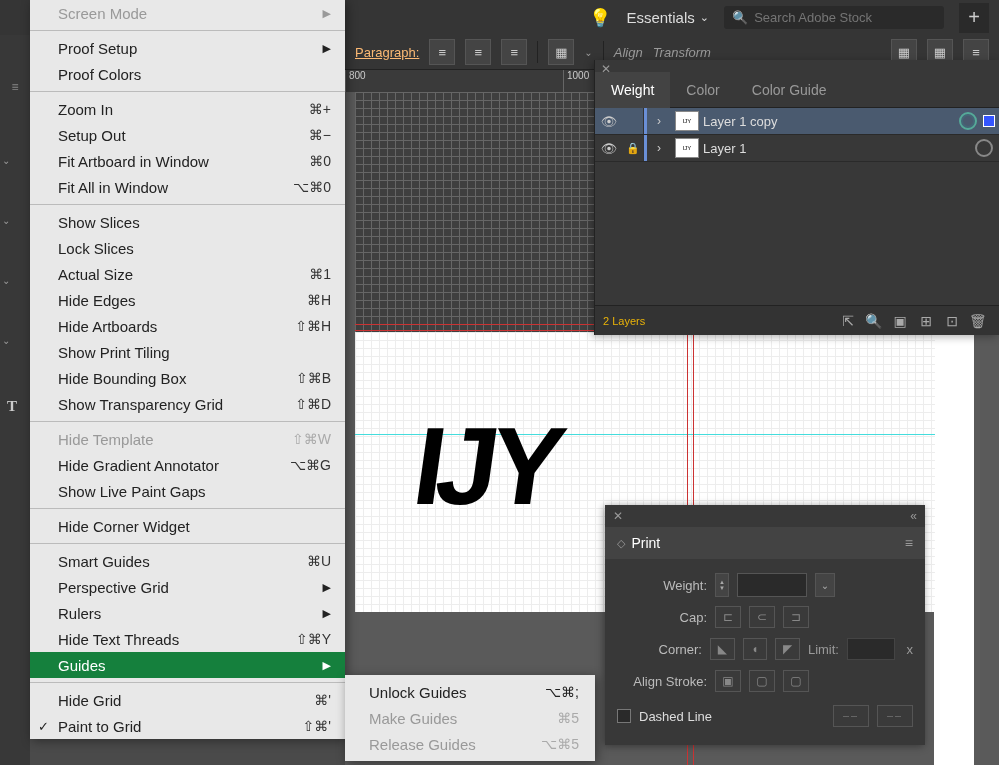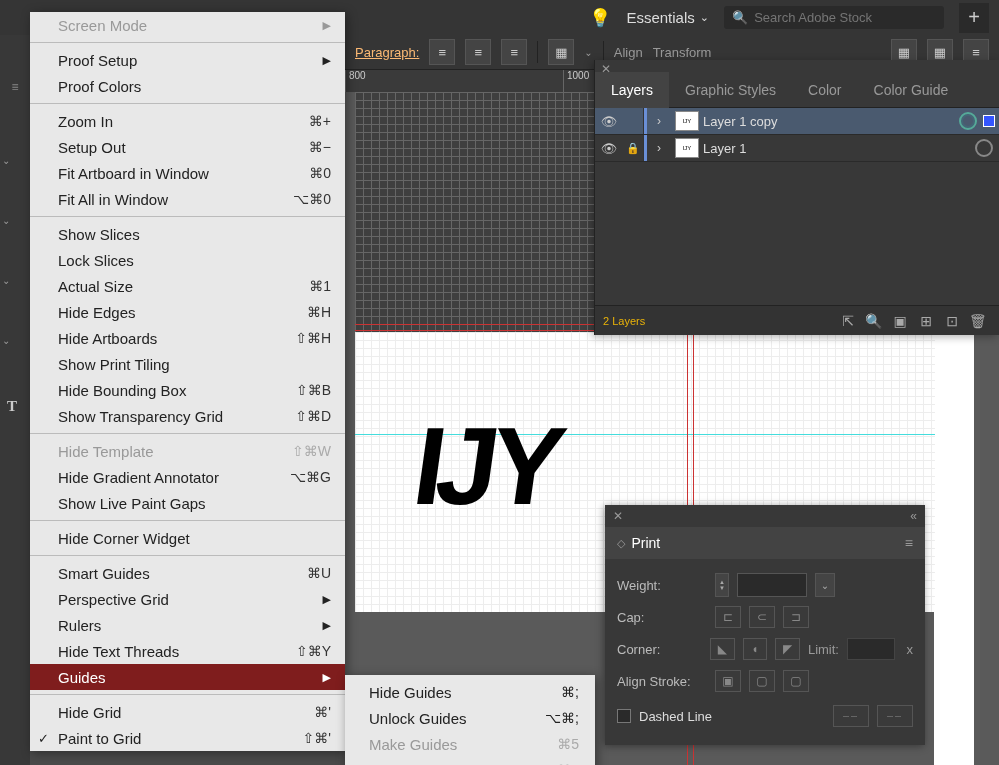--- a/index.html
+++ b/index.html
@@ -13,21 +13,21 @@
     .search-box { background: #2a2a2a; border-radius: 3px; padding: 4px 8px; display: flex; align-items: center; gap: 6px; width: 220px; }
     .search-box .mag { color: #888; font-size: 13px; }
     .search-box input { background: transparent; border: none; color: #888; font-size: 13px; width: 100%; outline: none; }
     .plus-box { width: 30px; height: 30px; background: #2a2a2a; display: flex; align-items: center; justify-content: center; color: #ccc; font-size: 20px; }
 
     
     .optbar { position: absolute; top: 35px; left: 345px; right: 0; height: 35px; background: #353535; display: flex; align-items: center; gap: 10px; padding: 0 10px; border-bottom: 1px solid #222; }
     .optlabel { color: #fdba74; font-size: 13px; text-decoration: underline; }
     .icon-btn { width: 26px; height: 26px; background: #444; border: 1px solid #555; display: flex; align-items: center; justify-content: center; color: #ccc; font-size: 13px; }
     .optbar .sep { width: 1px; height: 22px; background: #222; }
-    .opttext { color: #999; font-size: 13px; }
+    .opttext { color: #999; font-size: 13px; font-style: italic; }
 
     
     .leftstrip { position: absolute; left: 0; top: 0; width: 30px; height: 100%; background: #383838; }
     .leftstrip .collapse { width: 20px; height: 20px; margin: 80px 5px; color: #888; font-size: 12px; text-align: center; }
     .leftchev { position: absolute; left: 2px; width: 14px; height: 14px; color: #999; font-size: 10px; }
     .lc1 { top: 155px; } .lc2 { top: 215px; } .lc3 { top: 275px; } .lc4 { top: 335px; }
     .left-t { position: absolute; left: 7px; top: 398px; color: #ccc; font-size: 15px; font-weight: bold; font-family: serif; }
 
     
     .ruler-h { position: absolute; top: 70px; left: 345px; right: 0; height: 22px; background: #3a3a3a; display: flex; font-size: 10px; color: #ccc; }
@@ -38,27 +38,27 @@
     .artboard { position: absolute; left: 10px; top: 240px; width: 580px; height: 280px; background: #fff; }
     .gridbg { position: absolute; inset: 0; background-image: linear-gradient(#ccc 1px, transparent 1px), linear-gradient(90deg, #ccc 1px, transparent 1px); background-size: 8px 8px; opacity: 0.35; }
     .darkgrid { position: absolute; top: 0; left: 10px; width: 580px; height: 240px; background: #3f3f3f; background-image: linear-gradient(#666 1px, transparent 1px), linear-gradient(90deg, #666 1px, transparent 1px); background-size: 8px 8px; }
     .redline-h { position: absolute; left: 10px; width: 580px; height: 1px; background: #c33; }
     .cyanline-h { position: absolute; left: 10px; width: 580px; height: 1px; background: #4dd; }
     .redline-v { position: absolute; top: 0; bottom: 0; width: 1px; background: #c33; }
     .artwork { position: absolute; left: 70px; top: 330px; font-size: 110px; font-weight: 900; font-family: Arial Black, sans-serif; color: #000; letter-spacing: -8px; transform: skewX(-8deg); line-height: 0.8; }
     .side-art { position: absolute; right: 25px; top: 0; width: 40px; bottom: 0; background: #fff; }
 
     
-    .viewmenu { position: absolute; left: 30px; top: 12px; width: 315px; background: #e8e8e8; box-shadow: 2px 2px 10px rgba(0,0,0,.4); }
+    .viewmenu { position: absolute; left: 30px; top: 0; width: 315px; background: #e8e8e8; box-shadow: 2px 2px 10px rgba(0,0,0,.4); }
     .vmitem { display: flex; align-items: center; height: 26px; padding: 0 22px 0 28px; font-size: 15px; color: #222; position: relative; }
     .vmitem.disabled { color: #999; }
     .vmitem .arrow { position: absolute; right: 14px; font-size: 11px; }
     .vmitem .sc { position: absolute; right: 14px; font-size: 14px; color: #333; }
     .vmitem.disabled .sc { color: #aaa; }
-    .vmitem.highlight { background: #7f1d1d; color: #fff; }
+    .vmitem.highlight { background: #15803d; color: #fff; }
     .vmitem.highlight .arrow { color: #fff; }
     .vmitem .check { position: absolute; left: 8px; font-size: 13px; }
     .vmsep { height: 1px; background: #bbb; margin: 4px 0; }
 
     
     .submenu { position: absolute; left: 345px; top: 675px; width: 250px; background: #e8e8e8; box-shadow: 2px 2px 10px rgba(0,0,0,.4); padding: 4px 0; }
     .smitem { display: flex; align-items: center; height: 26px; padding: 0 22px 0 24px; font-size: 15px; color: #222; position: relative; }
     .smitem.disabled { color: #999; }
     .smitem .sc { position: absolute; right: 16px; font-size: 14px; }
     .smitem.disabled .sc { color: #aaa; }
@@ -88,21 +88,21 @@
     
     .stroke-panel { position: absolute; left: 605px; top: 505px; width: 320px; background: #383838; box-shadow: -1px 1px 8px rgba(0,0,0,.4); }
     .sp-head { height: 22px; display: flex; align-items: center; padding: 0 8px; }
     .sp-head .x { color: #999; font-size: 12px; }
     .sp-head .cc { color: #999; font-size: 12px; margin-left: auto; }
     .sp-title { height: 32px; display: flex; align-items: center; padding: 0 12px; color: #fff; font-size: 14px; background: #434343; }
     .sp-title .menu { margin-left: auto; color: #999; font-size: 14px; }
     .sp-title .chev { color: #999; margin-right: 6px; font-size: 11px; }
     .sp-body { padding: 10px 12px; }
     .sp-row { display: flex; align-items: center; height: 32px; gap: 8px; }
-    .sp-label { width: 90px; color: #bbb; font-size: 13px; }
+    .sp-label { width: 90px; text-align: right; color: #bbb; font-size: 13px; }
     .sp-input { width: 70px; height: 24px; background: #2a2a2a; border: 1px solid #555; display: flex; align-items: center; }
     .sp-stepper { width: 14px; height: 24px; background: #444; border: 1px solid #555; display: flex; flex-direction: column; align-items: center; justify-content: center; color: #aaa; font-size: 6px; line-height: 1; }
     .sp-dd { width: 20px; height: 24px; background: #444; border: 1px solid #555; color: #aaa; font-size: 10px; display: flex; align-items: center; justify-content: center; }
     .sp-toggle { width: 26px; height: 22px; background: #3a3a3a; border: 1px solid #555; color: #888; font-size: 12px; display: flex; align-items: center; justify-content: center; }
     .sp-limit { color: #999; font-size: 13px; margin-left: auto; }
     .sp-limitval { width: 50px; height: 22px; background: #2a2a2a; border: 1px solid #444; color: #777; text-align: right; padding-right: 4px; font-size: 12px; line-height: 22px; }
     .sp-dashed { display: flex; align-items: center; gap: 8px; padding: 8px 0; }
     .sp-check { width: 14px; height: 14px; border: 1px solid #777; background: #2a2a2a; }
     .sp-dashlabel { color: #ddd; font-size: 13px; flex: 1; }
     .sp-dashbtn { width: 36px; height: 22px; border: 1px solid #555; background: #3a3a3a; color: #888; font-size: 10px; letter-spacing: 2px; display: flex; align-items: center; justify-content: center; }
@@ -273,42 +273,37 @@
     </div>
   <div class="vmitem">
       <span class="check">✓</span>
       <span>Paint to Grid</span>
       <span class="sc">⇧⌘'</span>
     </div>
 </div>
 
 <div class="submenu">
   <div class="smitem">
-      <span>Hide Guides</span>
-      <span class="sc">⌘;</span>
-    </div>
-  <div class="smitem">
       <span>Unlock Guides</span>
       <span class="sc">⌥⌘;</span>
     </div>
   <div class="smitem disabled">
       <span>Make Guides</span>
       <span class="sc">⌘5</span>
     </div>
   <div class="smitem disabled">
       <span>Release Guides</span>
       <span class="sc">⌥⌘5</span>
     </div>
 </div>
 
 <div class="layers-panel">
   <span class="lp-close">✕</span>
   <div class="lp-tabs">
-    <div class="lp-tab active">Layers</div>
-    <div class="lp-tab">Graphic Styles</div>
+    <div class="lp-tab active">Weight</div>
     <div class="lp-tab">Color</div>
     <div class="lp-tab">Color Guide</div>
   </div>
   <div class="lp-rows">
     <div class="lp-row selected">
       <span class="lp-eye">👁</span>
       <span class="lp-lock"></span>
       <span class="lp-divider"></span>
       <span class="lp-twisty">›</span>
       <span class="lp-thumb">IJY</span>

